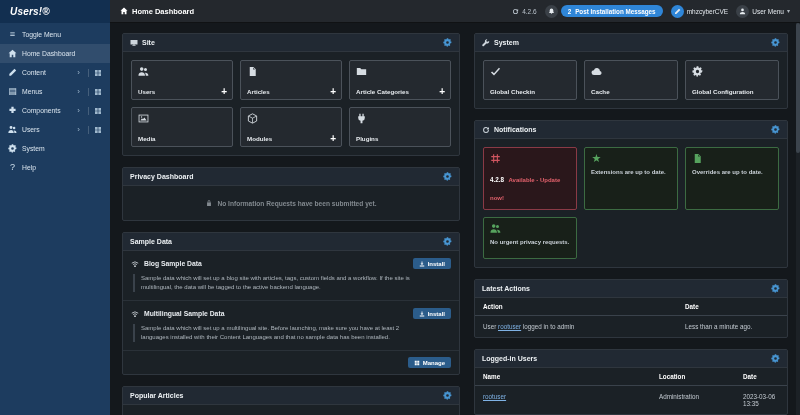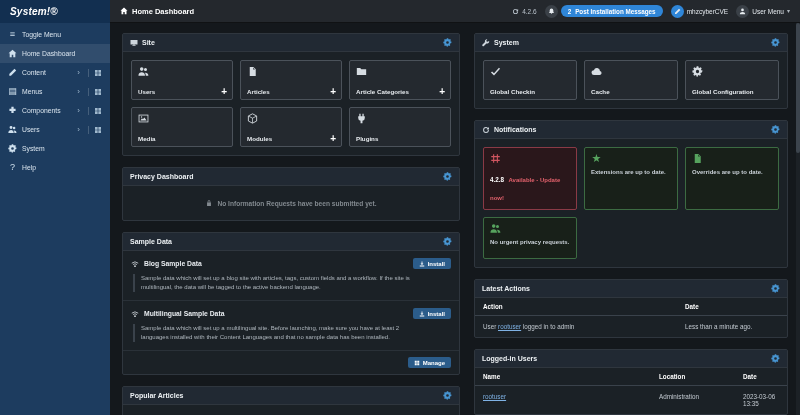--- a/index.html
+++ b/index.html
@@ -113,21 +113,21 @@
   
   .scrollbar { position:absolute; right:0; top:23px; bottom:0; width:4px; background:#1c2126; }
   .scrollbar .thumb { width:100%; height:130px; background:#3c444d; border-radius:2px; }
 </style>
 </head>
 <body>
 
 <div class="app">
 
   <aside class="sidebar">
-    <div class="logo">System!®</div>
+    <div class="logo">Users!®</div>
     <nav class="nav">
       <div class="nav-item">
         <span class="ic icon glyph" style="font-size: 9px;">≡</span>
         <span>Toggle Menu</span>
       </div>
       <div class="nav-item active">
         <span class="ic icon">
             <svg viewBox="0 0 16 16" aria-hidden="true">
               <path d="M8 1.2 15 7.4h-2v7.1H9.4v-4.3H6.6v4.3H3V7.4H1z"></path>
             </svg>

